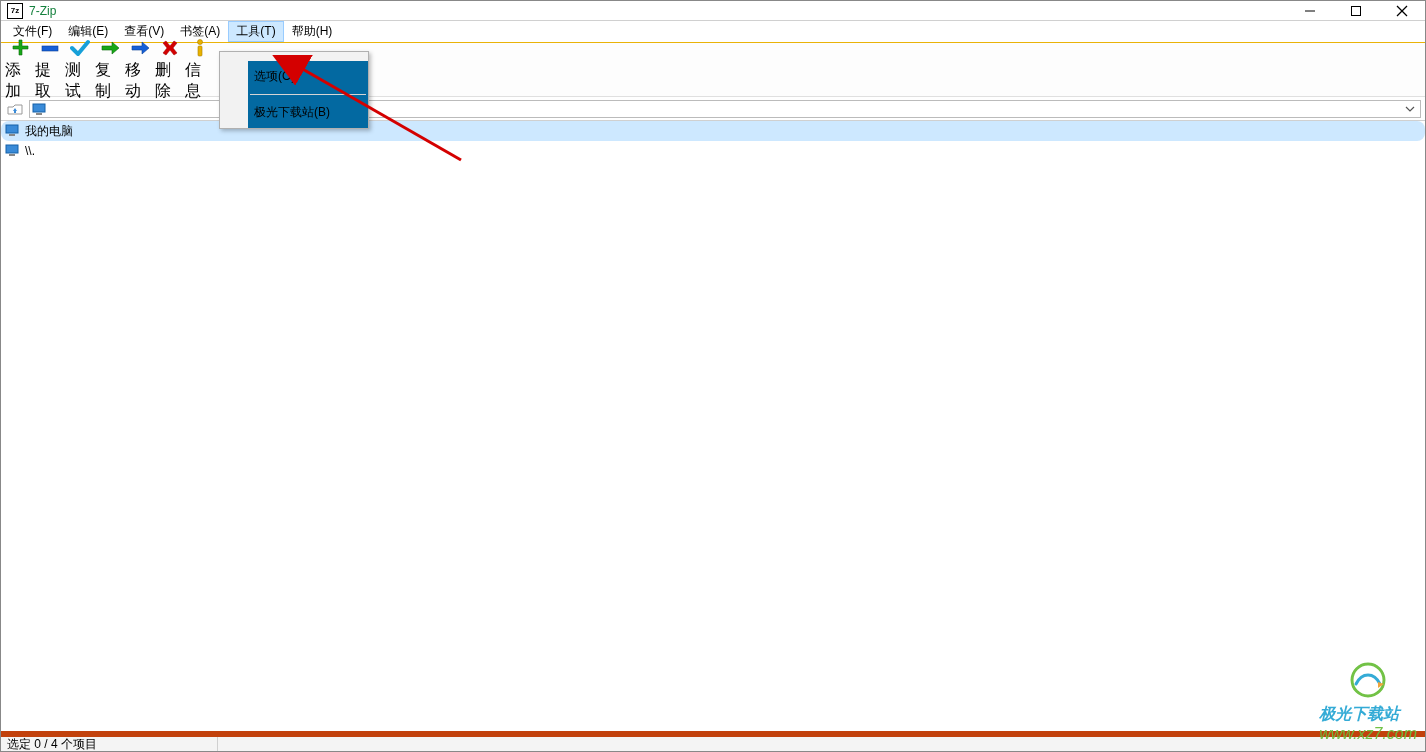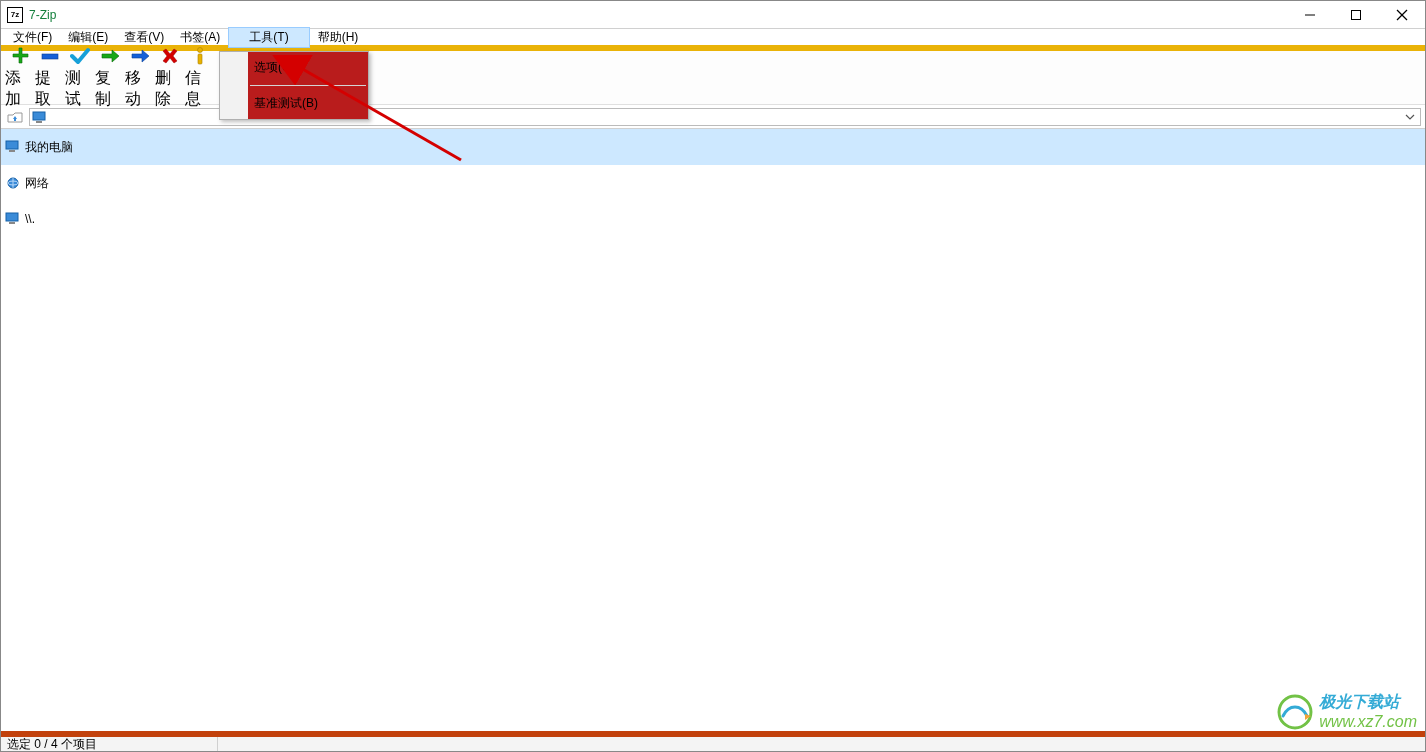--- a/index.html
+++ b/index.html
@@ -11,21 +11,21 @@
     height: 752px;
     overflow: hidden;
     position: relative;
     display: flex;
     flex-direction: column;
     border: 1px solid #888;
   }
 
   
   .titlebar {
-    height: 28px;
+    height: 20px;
     background: #ffffff;
     display: flex;
     align-items: center;
     border-bottom: 1px solid #d0d0d0;
   }
   .titlebar .app-icon {
     width: 16px; height: 16px;
     margin: 0 6px;
     display: inline-flex;
     align-items: center; justify-content: center;
@@ -43,46 +43,47 @@
     color: #000;
   }
 
   
   .menubar {
     height: 22px;
     background: #ffffff;
     display: flex;
     align-items: center;
     padding-left: 4px;
-    border-bottom: 6px solid #eab308;
+    border-bottom: 1px solid #eab308;
   }
   .menubar .menu-item {
     padding: 2px 8px;
     cursor: default;
   }
   .menubar .menu-item.active {
     background: #cde8ff;
     border: 1px solid #99ccff;
-    padding: 1px 20px;
+    padding: 1px 7px;
   }
 
   
   .dropdown {
     position: absolute;
     top: 50px;
     left: 218px;
     width: 150px;
     background: #f2f2f2;
     border: 1px solid #b0b0b0;
     box-shadow: 2px 2px 4px rgba(0,0,0,0.25);
     z-index: 10;
   }
   .dropdown-inner {
     border-left: 28px solid #f2f2f2;
-    background: #b91c1c;
+    background: #0369a1;
+    margin-top: 9px;
   }
   .dropdown-item {
     padding: 6px 10px 6px 6px;
     cursor: default;
     border-top: 1px solid transparent;
     border-bottom: 1px solid transparent;
   }
   .dropdown-sep {
     border-top: 1px solid #d5d5d5;
     margin: 2px 2px;
@@ -163,25 +164,26 @@
     border-right: 1px solid #e0e0e0;
   }
   .list-header .col.name { width: 160px; }
   .list-body {
     flex: 1;
     background: #ffffff;
     overflow: auto;
     position: relative;
   }
   .list-row {
-    height: 36px;
+    height: 20px;
     display: flex;
     align-items: center;
     padding-left: 4px;
     gap: 4px;
+    border-radius: 8px;
   }
   .list-row.selected { background: #cde8ff; }
   .list-row .row-icon { width: 16px; height: 16px; display:flex; align-items:center; justify-content:center; }
   .list-row .row-label { }
 
   
   .statusbar {
     height: 20px;
     background: #f4f4f4;
     border-top: 6px solid #c2410c;
@@ -199,26 +201,27 @@
     width: 200px;
     height: 110px;
     z-index: 20;
     pointer-events: none;
   }
 
   
   .watermark {
     position: absolute;
     right: 8px;
-    bottom: 20px;
+    bottom: 8px;
     display: flex;
     align-items: center;
     gap: 6px;
     opacity: 0.95;
     pointer-events: none;
+    flex-direction: column;
   }
   .watermark .logo {
     width: 36px; height: 36px;
     border-radius: 50%;
   }
   .watermark .text { text-align: left; }
   .watermark .line1 { color: #2aa7d4; font-size: 16px; font-weight: bold; font-style: italic; }
   .watermark .line2 { color: #6bbf3d; font-size: 16px; font-style: italic; }
 
   svg { display: block; }
@@ -346,48 +349,38 @@
         <svg width="16" height="14">
             <rect x="1" y="1" width="12" height="8" fill="#3a8bd8" stroke="#1560a8"></rect>
             <rect x="4" y="10" width="6" height="2" fill="#888"></rect>
           </svg>
       </span>
       <span class="row-label">我的电脑</span>
     </div>
     <div class="list-row">
       <span class="row-icon">
         <svg width="16" height="14">
-            <circle cx="8" cy="7" r="5" fill="#3a8bd8" stroke="#1560a8"></circle>
-            <ellipse cx="8" cy="7" rx="5" ry="2" fill="none" stroke="#cfe6ff" stroke-width="0.8"></ellipse>
-            <line x1="8" y1="2" x2="8" y2="12" stroke="#cfe6ff" stroke-width="0.8"></line>
-          </svg>
-      </span>
-      <span class="row-label">网络</span>
-    </div>
-    <div class="list-row">
-      <span class="row-icon">
-        <svg width="16" height="14">
             <rect x="1" y="1" width="12" height="8" fill="#3a8bd8" stroke="#1560a8"></rect>
             <rect x="4" y="10" width="6" height="2" fill="#888"></rect>
           </svg>
       </span>
       <span class="row-label">\\.</span>
     </div>
   </div>
 </div>
 
 <div class="statusbar">
   <div class="cell">选定 0 / 4 个项目</div>
 </div>
 
 <div class="dropdown">
   <div class="dropdown-inner">
     <div class="dropdown-item">选项(O)</div>
     <div class="dropdown-sep"></div>
-    <div class="dropdown-item">基准测试(B)</div>
+    <div class="dropdown-item">极光下载站(B)</div>
   </div>
 </div>
 
 <svg class="annotation-arrow" viewBox="0 0 200 110">
   <defs>
     <marker id="rah" markerWidth="14" markerHeight="12" refX="2" refY="6" orient="auto">
       <path d="M0 0 L14 6 L0 12 z" fill="#d40000"></path>
     </marker>
   </defs>
   <line x1="190" y1="105" x2="28" y2="12" stroke="#d40000" stroke-width="3" marker-end="url(#rah)"></line>

